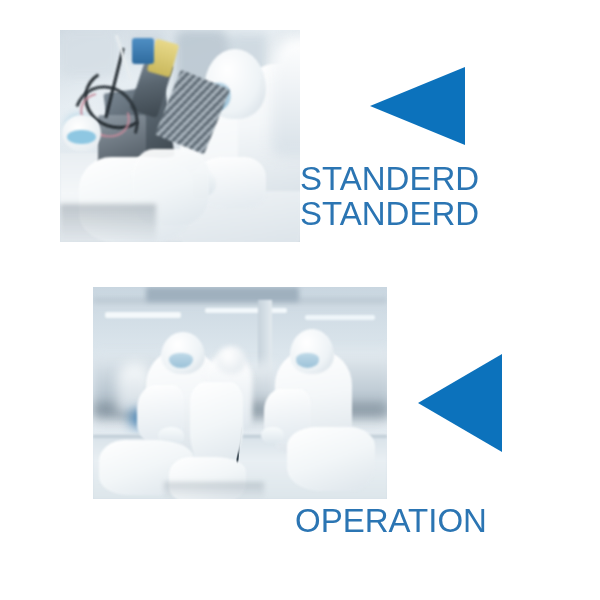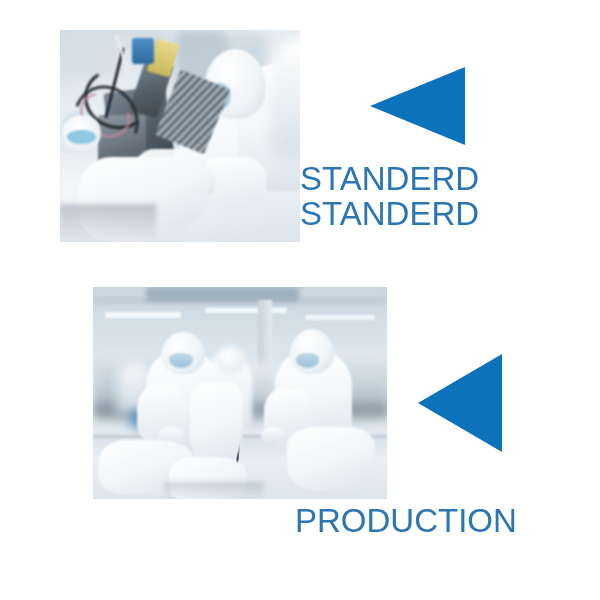--- a/index.html
+++ b/index.html
@@ -216,16 +216,16 @@
       <div class="sh blur-mid" style="left:24%;top:92%;width:34%;height:8%;background:linear-gradient(180deg,rgba(110,125,138,.3),rgba(110,125,138,0));"></div>
     </div>
   </div>
 
   <div class="tri" id="tri-bot" style="left:418px; top:354px;
               border-top:49px solid transparent;
               border-bottom:49px solid transparent;
               border-right:84px solid #0c72bc;"></div>
 
   <div class="caption" id="cap-bot" style="left:295px; top:503px; color:#2b75b3; font-size:33px;">
-    <span class="line">PRODUCTION</span>
+    <span class="line">OPERATION</span>
   </div>
 
 </div>
 
 </body></html>

